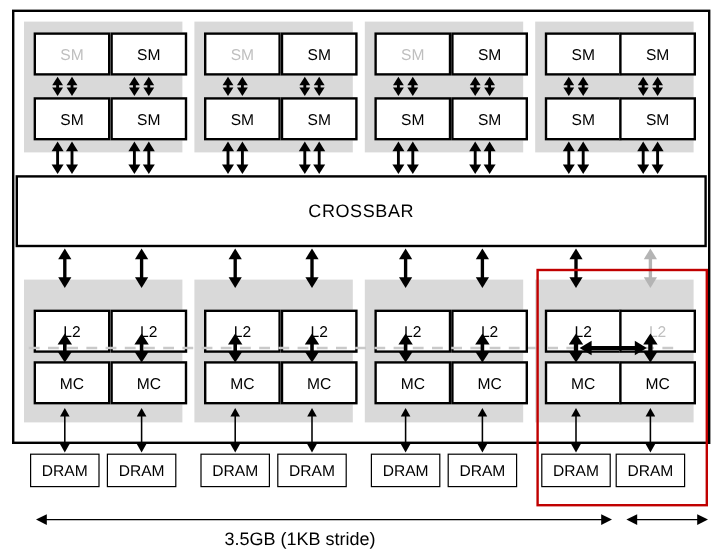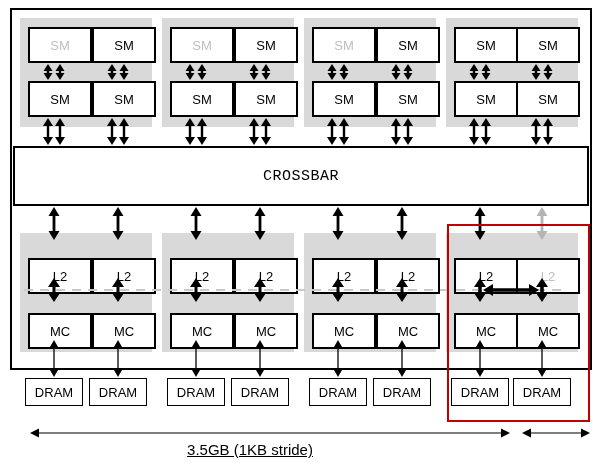--- a/index.html
+++ b/index.html
@@ -10,41 +10,41 @@
          box-sizing:border-box;border:2px solid #000;z-index:0;}
 
   .grp{position:absolute;width:132px;background:#d9d9d9;z-index:1;}
   .gt{top:18px;height:109px;}
   .gm{top:233px;height:119px;}
   .gx1{left:20px}.gx2{left:162px}.gx3{left:304px}.gx4{left:446px}
 
   .crossbar{position:absolute;left:13px;top:146px;width:576px;height:60px;
             box-sizing:border-box;border:2px solid #000;background:#fff;
             display:flex;align-items:center;justify-content:center;
-            font-size:15px;letter-spacing:.5px;z-index:2;font-family:Liberation Mono, monospace;}
+            font-size:15px;letter-spacing:.5px;z-index:2;}
 
   .box{position:absolute;width:64px;height:36px;box-sizing:border-box;
        border:2px solid #000;background:#fff;display:flex;align-items:center;
        justify-content:center;font-size:13px;z-index:3;}
   .dram{width:58px;height:28px;border-width:1px;top:378px;}
 
-  .rs1{top:27px}.rs2{top:81px}.rl2{top:258px}.rmc{top:313px}
+  .rs1{top:27px}.rs2{top:81px}.rl2{top:258px}.rmc{top:301px}
   .k1{left:28px}.k2{left:92px}.k3{left:170px}.k4{left:234px}
   .k5{left:312px}.k6{left:376px}.k7{left:454px}.k8{left:516px}
   .d1{left:25px}.d2{left:89px}.d3{left:167px}.d4{left:231px}
   .d5{left:309px}.d6{left:373px}.d7{left:451px}.d8{left:513px}
 
   .dim{color:#bfbfbf;}
 
   #arrows{position:absolute;left:0;top:0;z-index:4;pointer-events:none;}
 
   .redbox{position:absolute;left:447px;top:224px;width:143px;height:198px;
           box-sizing:border-box;border:2px solid #c00000;z-index:5;}
 
-  .flabel{position:absolute;top:441px;text-align:center;font-size:15px;z-index:2;text-decoration:underline;}
+  .flabel{position:absolute;top:441px;text-align:center;font-size:15px;z-index:2;}
   .fl-left{left:120px;width:260px;}
   .fl-right{left:514px;width:84px;}
 </style>
 </head>
 <body>
 
 <div class="stage">
 
   <div class="outer"></div>
 

